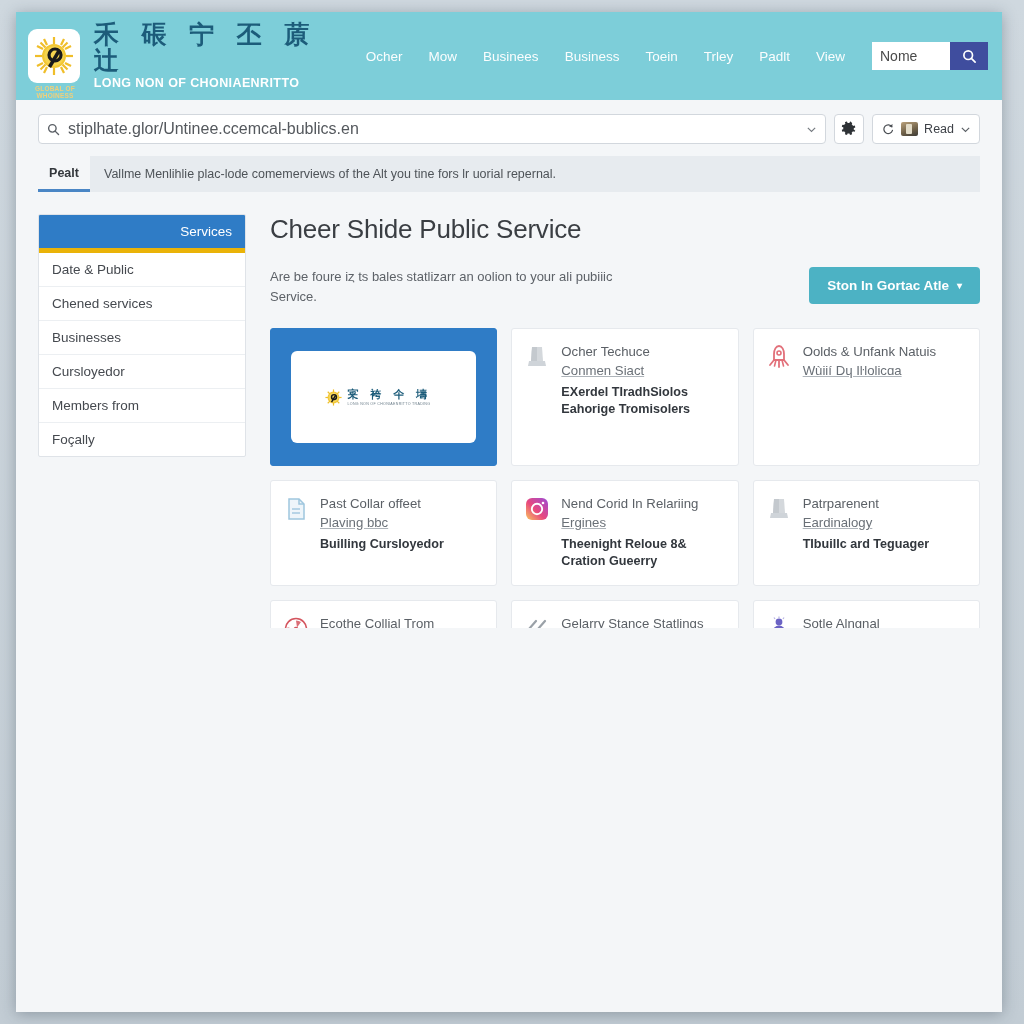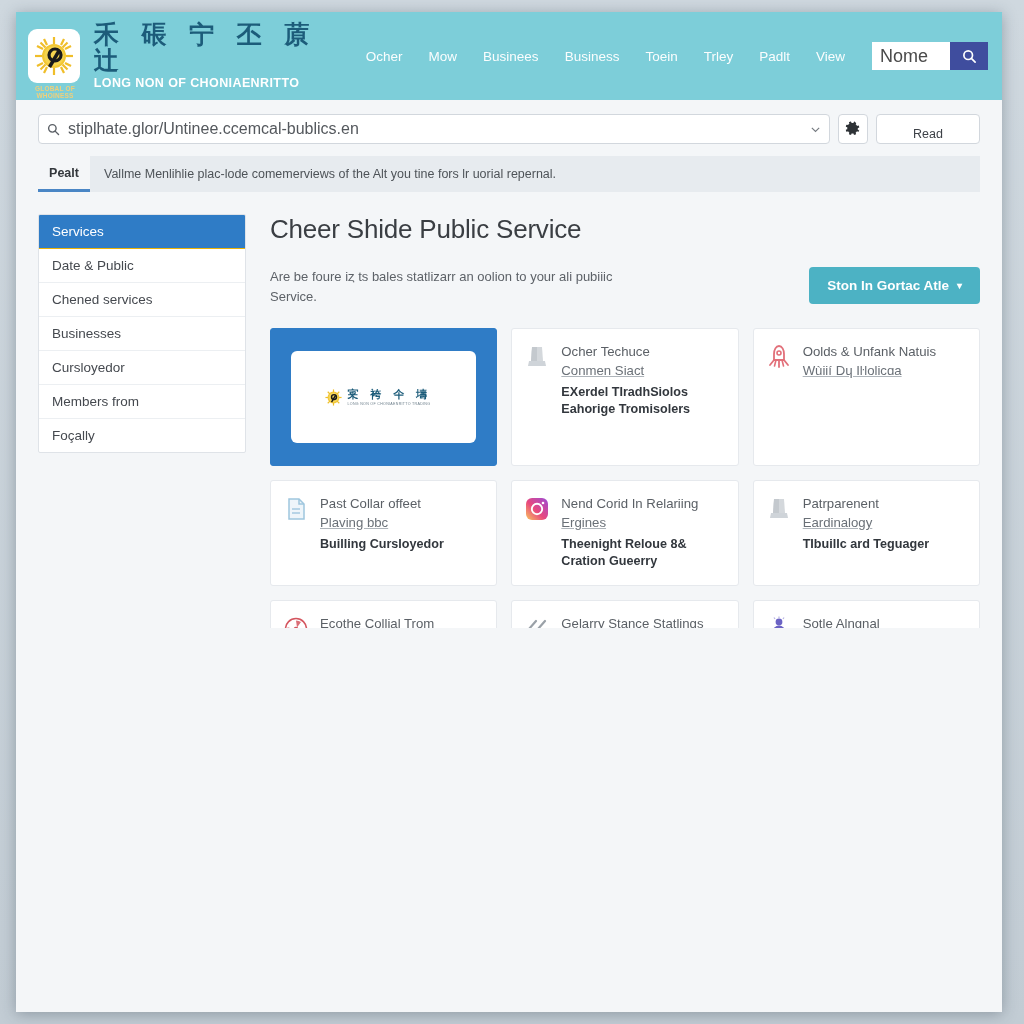--- a/index.html
+++ b/index.html
@@ -64,21 +64,21 @@
     color: #ffffff; font-size: 13.5px; text-decoration: none;
     padding: 6px 13px; white-space: nowrap; opacity: .97;
   }
   .hdr-search {
     display: flex; align-items: center; margin-left: 14px;
   }
   .hdr-search input {
     width: 78px; height: 28px;
     border: none; outline: none;
     background: #ffffff; color: #4a4a4a;
-    font-size: 18px; padding: 0 8px;
+    font-size: 14px; padding: 0 8px;
     font-family: "Liberation Sans", sans-serif;
   }
   .hdr-search .btn {
     width: 38px; height: 28px;
     background: #3f4d9e;
     display: flex; align-items: center; justify-content: center;
     cursor: pointer;
   }
   
   .toolbar {
@@ -96,21 +96,21 @@
     overflow: hidden; white-space: nowrap; text-overflow: ellipsis;
   }
   .sq-btn {
     width: 30px; height: 30px;
     background: #ffffff; border: 1px solid #d2d7dd; border-radius: 4px;
     display: flex; align-items: center; justify-content: center;
   }
   .read-btn {
     height: 30px; min-width: 104px;
     background: #ffffff; border: 1px solid #d2d7dd; border-radius: 4px;
-    display: flex; align-items: center; gap: 6px; padding: 0 8px; flex-direction: column;
+    display: flex; align-items: center; gap: 6px; padding: 0 8px;
   }
   .read-btn .label { font-size: 12.5px; color: #3d4147; }
   .thumb {
     width: 17px; height: 14px; border-radius: 2px;
     background: linear-gradient(160deg,#b9a07a,#6e6048 60%,#3c3a36);
     position: relative; overflow: hidden;
   }
   .thumb::after {
     content:""; position:absolute; left:5px; top:2px;
     width:6px; height:10px; background:#e3dcc8; border-radius:1px;
@@ -149,21 +149,22 @@
     align-self: flex-start;
   }
   .side-item {
     padding: 9px 13px;
     font-size: 13.5px; color: #45494f;
     border-bottom: 1px solid #eceff2;
   }
   .side-item:last-child { border-bottom: none; }
   .side-item.active {
     background: #2f7cc6; color: #ffffff; font-weight: 400;
-    border-bottom: 1px solid #eab308;
+    border-bottom: 5px solid #eab308;
+    text-align: right;
   }
   .content { flex: 1; min-width: 0; }
   .page-title {
     font-size: 26px; color: #3a3e43; font-weight: 400;
     letter-spacing: -.2px; margin-bottom: 22px;
   }
   .intro-row { display: flex; align-items: flex-start; gap: 18px; }
   .intro-text {
     font-size: 13px; color: #5d6268; line-height: 1.5;
     max-width: 360px;

